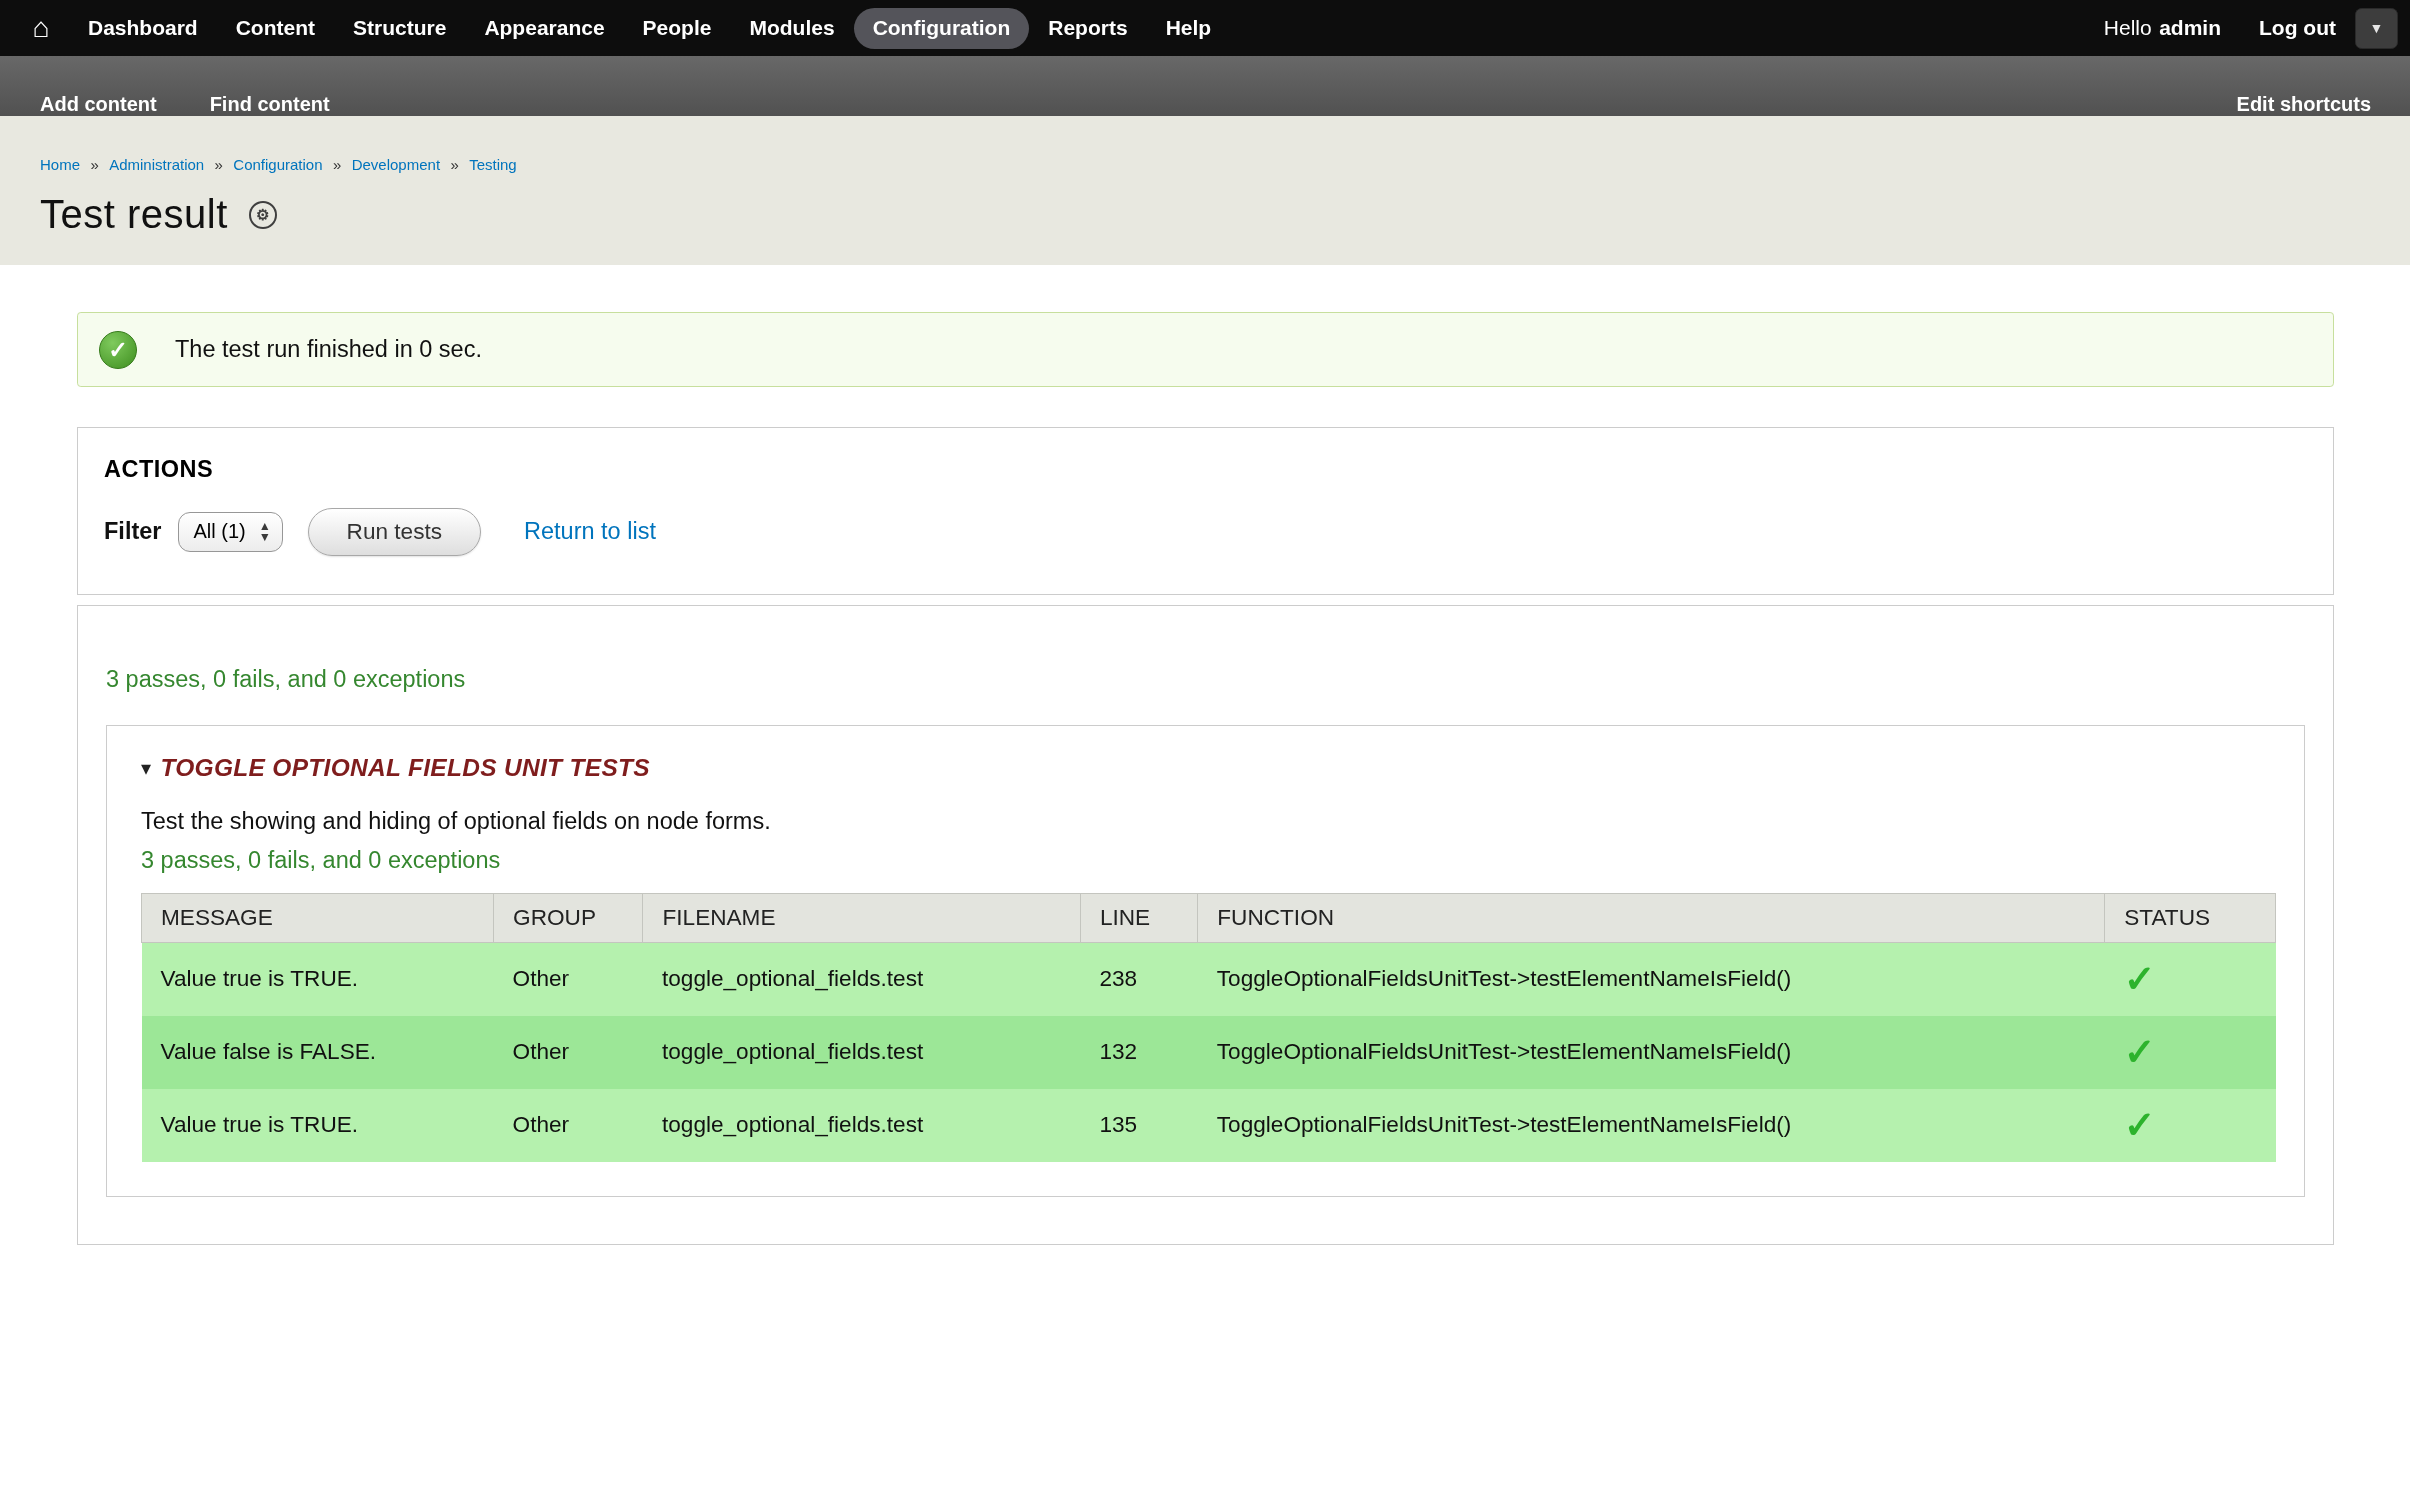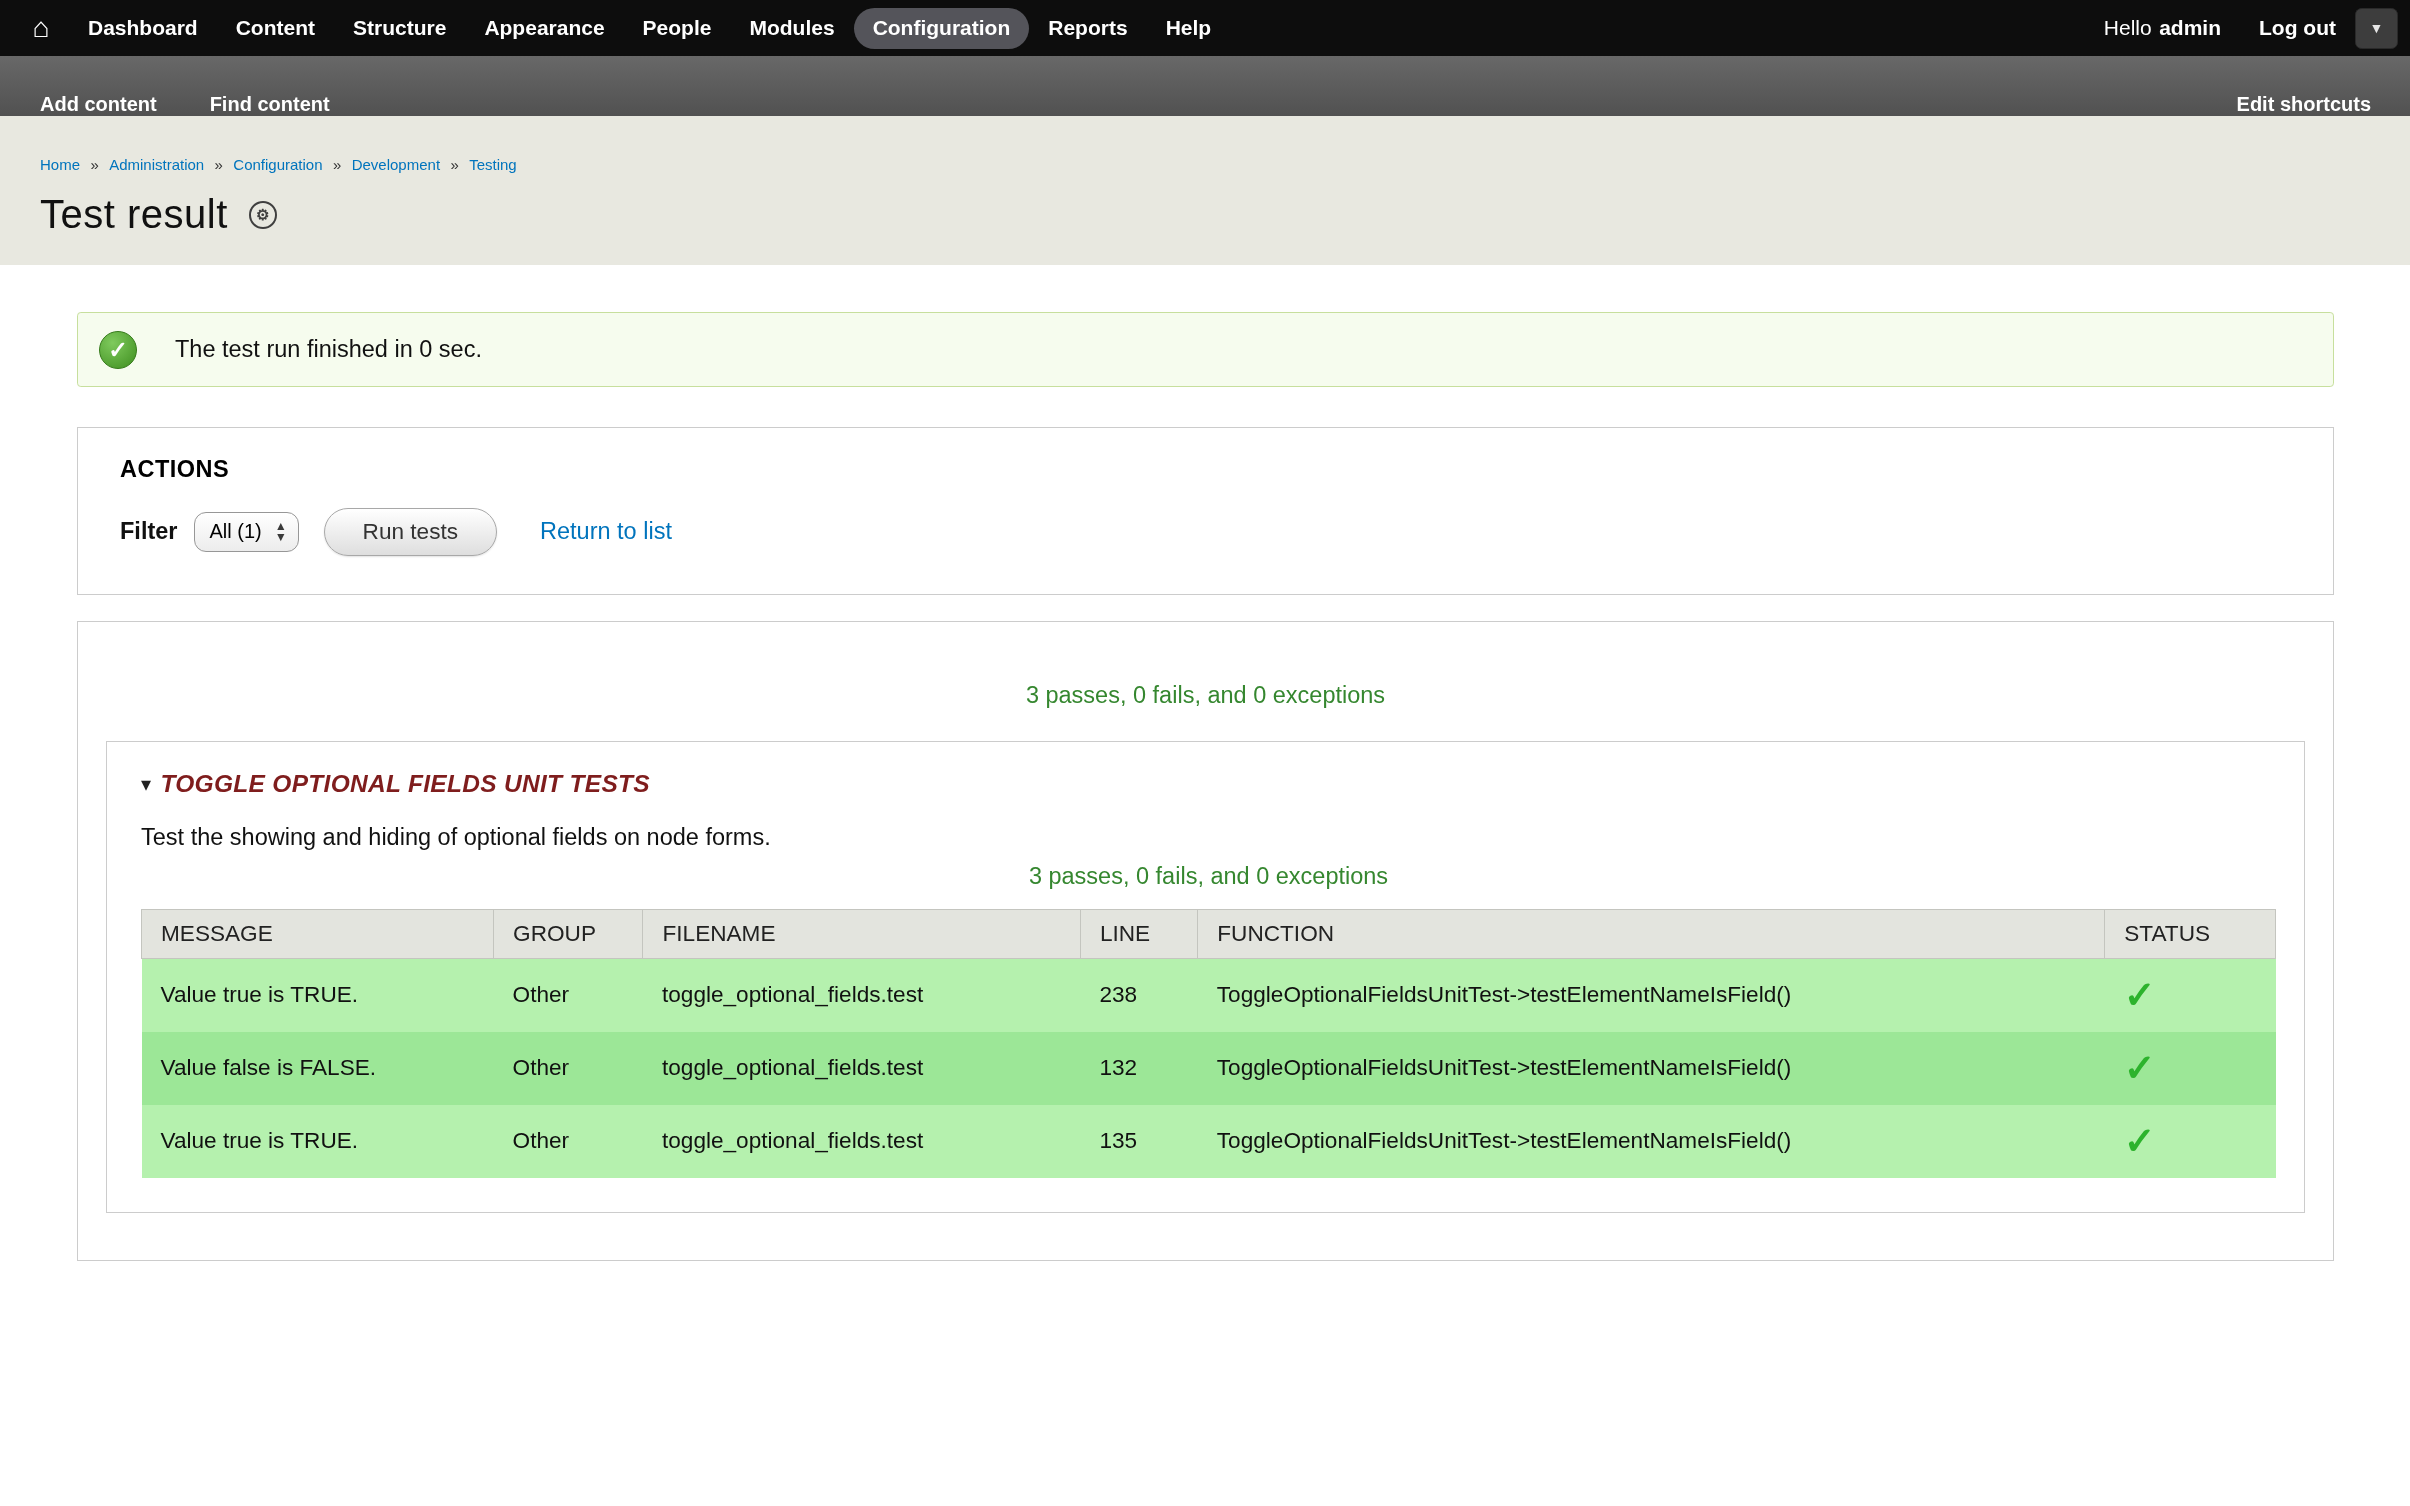--- a/index.html
+++ b/index.html
@@ -48,35 +48,35 @@
                 height:75px; padding:0 21px; margin-bottom:40px; }
   .status-icon { width:38px; height:38px; border-radius:50%; flex:0 0 38px;
                  background:radial-gradient(circle at 35% 30%, #7fca5d, #3e8e1f); border:0.9px solid #347a19;
                  color:#fff; font-size:23.5px; font-weight:bold; display:flex; align-items:center; justify-content:center;
                  margin-right:38px; }
   .status-text { font-size:23.5px; color:#111; }
 
   .fieldset { border:0.9px solid #ccc; background:#fff; }
   .fieldset-legend { font-size:23.5px; font-weight:bold; color:#000; letter-spacing:0.5px; }
 
-  .actions-fieldset { padding:28px 42px 38px; margin-bottom:26px; }
+  .actions-fieldset { padding:28px 26px 38px; margin-bottom:10px; }
   .filter-row { display:flex; align-items:center; margin-top:24.5px; }
   .filter-label { font-size:23.5px; font-weight:bold; color:#111; margin-right:17px; }
   .select { display:inline-flex; align-items:center; border:1.9px solid #979797; border-radius:12px;
             background:linear-gradient(#ffffff,#ececec); height:40px; padding:0 11.3px 0 14px; }
   .select-value { font-size:20px; color:#000; margin-right:13px; }
   .select-arrows { display:flex; flex-direction:column; align-items:center; color:#3a3a3a; }
   .select-arrows span { font-size:12.2px; line-height:10.4px; }
   .run-tests { margin-left:24.5px; font-size:22.6px; color:#333; background:linear-gradient(#ffffff,#dedede);
                border:1.9px solid #a8a8a8; border-radius:28px; padding:10.4px 38px; box-shadow:0 0.9px 1.9px rgba(0,0,0,0.12); }
   .return-link { margin-left:43px; font-size:23.5px; color:#0074bd; }
 
   .results-fieldset { padding:28px 28px 47px; }
   .results-summary { font-size:23.5px; margin-top:32px; }
-  .green-text { color:#35872f;text-align:center; }
+  .green-text { color:#35872f; }
 
   .group-fieldset { border:0.9px solid #ccc; margin-top:32px; padding:28px 28px 34px 34px; }
   .group-title { display:inline-flex; align-items:center; }
   .collapse-caret { color:#222; font-size:20px; margin-right:9.4px; }
   .group-title-text { color:#7f1d1d; font-size:24.5px; font-weight:bold; letter-spacing:0.3px;font-style:italic; }
   .group-desc { font-size:23.5px; color:#111; margin-top:26px; }
   .group-summary { font-size:23.5px; margin-top:11.3px; }
 
   .results-table { width:100%; border-collapse:collapse; margin-top:19px; }
   .results-table th { background:#e3e4de; border:0.9px solid #c4c5bf; font-size:22.6px; font-weight:normal; color:#222;

